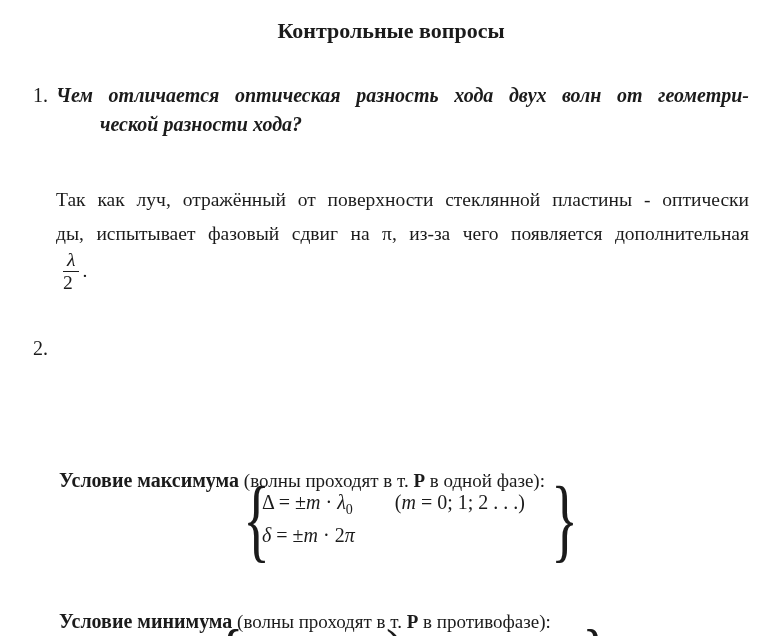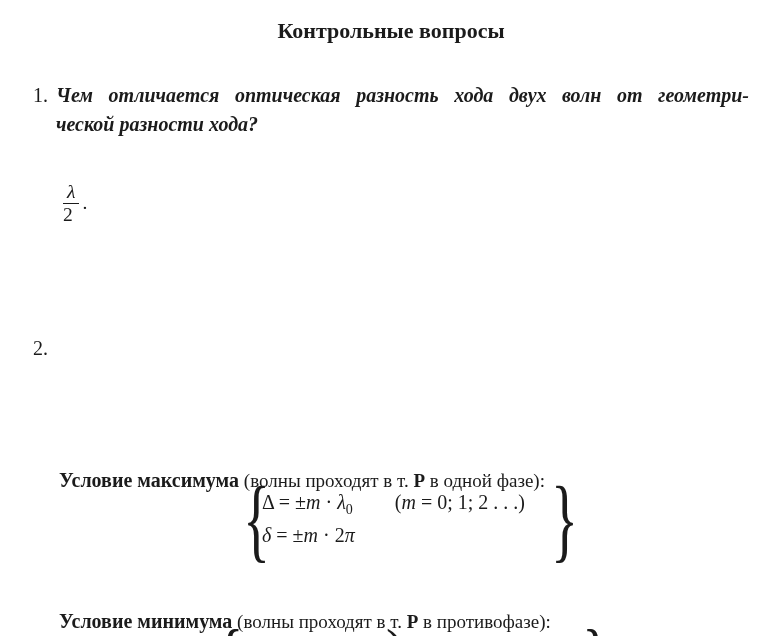--- a/index.html
+++ b/index.html
@@ -11,21 +11,21 @@
   .title {
     position:absolute; top:18px; left:0; width:782px; text-align:center;
     font-weight:bold; font-size:22px;
   }
   
   .question { position:absolute; left:33px; width:716px; }
   #q1 { top:81px; } #q2 { top:334px; }
   .q-num { position:absolute; left:0; top:0; font-size:20px; line-height:29px; }
   .q-text { margin-left:23px; font-size:20px; font-weight:bold; }
   .q-line { line-height:29px; text-align:justify; text-align-last:justify;font-style:italic; }
-  .q-line.last { text-align:center; text-align-last:left; }
+  .q-line.last { text-align:center; text-align-last:left;margin-left:44px; }
   
   .answer { position:absolute; left:56px; top:183px; width:693px; font-size:19.5px; }
   .a-line { line-height:34px; text-align:justify; text-align-last:justify; }
   .a-line.last { text-align:left; text-align-last:left; }
   .frac { display:inline-block; vertical-align:middle; text-align:center;
           margin:0 3px 0 7px; transform:translateY(-2px); }
   .frac .num { display:block; line-height:21px; padding:0 4px 1px 4px; font-style:italic; }
   .frac .den { display:block; line-height:21px; border-top:1.3px solid #1b1b1b; }
   
   .cond { position:absolute; left:39px; font-size:20px; line-height:29px; white-space:pre-wrap; }
@@ -58,20 +58,22 @@
 
   <div class="question" id="q1">
     <span class="q-num">1.</span>
     <div class="q-text">
       <div class="q-line">Чем отличается оптическая разность хода двух волн от геометри-</div>
       <div class="q-line last">ческой разности хода?</div>
     </div>
   </div>
 
   <div class="answer">
+    <div class="a-line">Так как луч, отражённый от поверхности стеклянной пластины - оптически</div>
+    <div class="a-line">ды, испытывает фазовый сдвиг на π, из-за чего появляется дополнительная</div>
     <div class="a-line last">
       <span class="frac"><span class="num">λ</span><span class="den">2</span></span><span>.</span>
     </div>
   </div>
 
   <div class="question" id="q2">
     <span class="q-num">2.</span>
     <div class="q-text">
     </div>
   </div>

